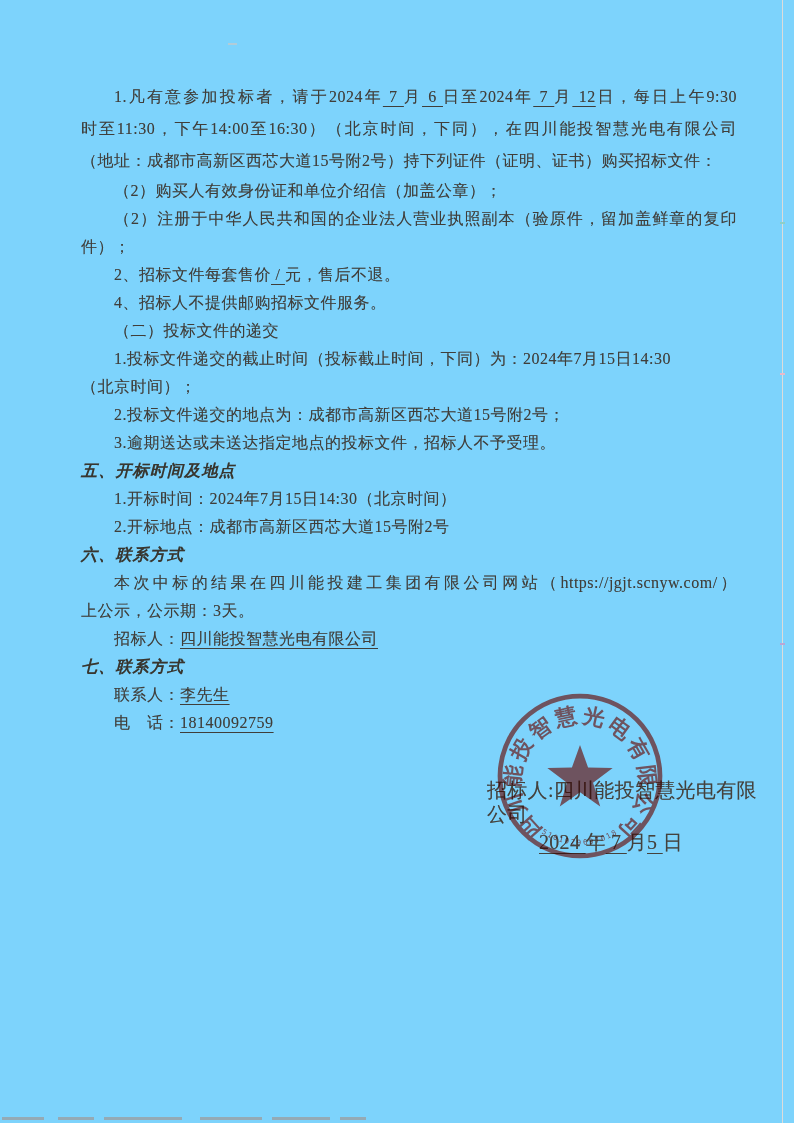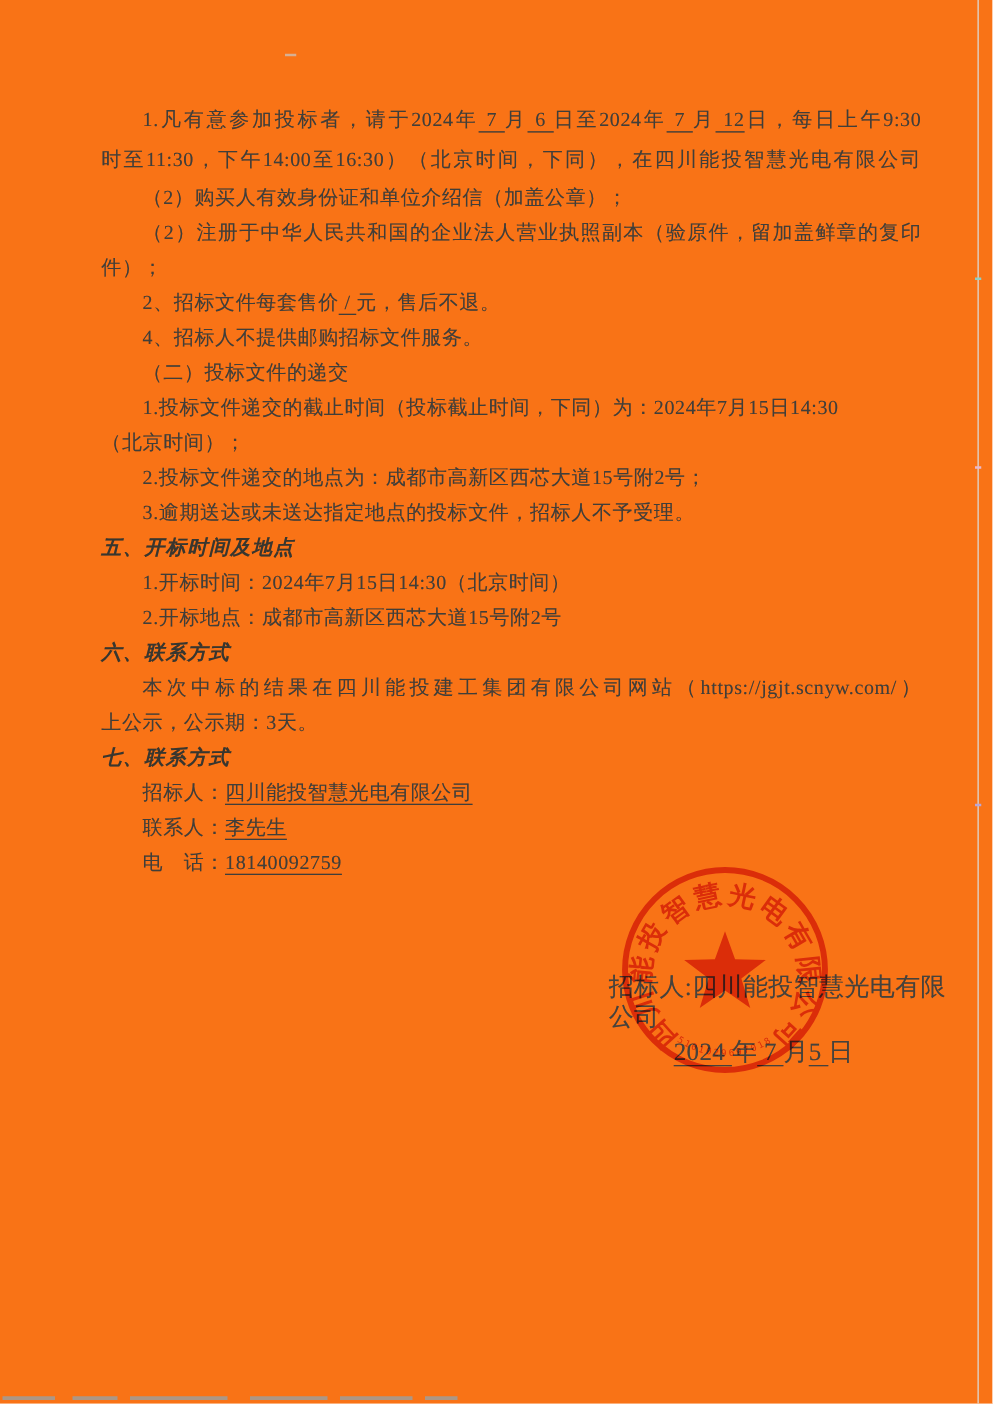--- a/index.html
+++ b/index.html
@@ -1,17 +1,17 @@
 <!DOCTYPE html>
 <html><head>
 <meta charset="utf-8">
 <style>
   html,body{margin:0;padding:0;background:#ffffff;}
   .page{
-    position:relative;width:794px;height:1123px;background:#f97316;
+    position:relative;width:794px;height:1123px;background:#7dd3fc;
     font-family:"Liberation Serif","DejaVu Serif",serif;overflow:hidden;
   }
   
   .content{
     position:absolute;left:81px;top:81px;width:656px;
     font-size:16px;color:#403e3a;letter-spacing:.5px;
     text-shadow:0 0 .5px rgba(64,62,58,.38);
   }
   .ln{height:28px;line-height:28px;text-align:left;}
   .ln.tall{height:32px;line-height:32px;}
@@ -46,38 +46,39 @@
   .a-bottom{top:1117px;height:3px;background:#9aa0a3;opacity:.8;}
 </style>
 </head>
 <body>
 
 <div class="page">
 
   <div class="content" id="doc-lines">
       <div class="ln ind jst tall"><span>1.凡有意参加投标者，请于2024年</span><span class="u"> 7 </span><span>月</span><span class="u"> 6 </span><span>日至2024年</span><span class="u"> 7 </span><span>月</span><span class="u"> 12</span><span>日，每日上午9:30</span></div>
       <div class="ln jst tall"><span>时至11:30，下午14:00至16:30）（北京时间，下同），在四川能投智慧光电有限公司</span></div>
+      <div class="ln tall"><span>（地址：成都市高新区西芯大道15号附2号）持下列证件（证明、证书）购买招标文件：</span></div>
       <div class="ln ind"><span>（2）购买人有效身份证和单位介绍信（加盖公章）；</span></div>
       <div class="ln ind jst"><span>（2）注册于中华人民共和国的企业法人营业执照副本（验原件，留加盖鲜章的复印</span></div>
       <div class="ln"><span>件）；</span></div>
       <div class="ln ind"><span>2、招标文件每套售价</span><span class="u"> / </span><span>元，售后不退。</span></div>
       <div class="ln ind"><span>4、招标人不提供邮购招标文件服务。</span></div>
       <div class="ln ind"><span>（二）投标文件的递交</span></div>
       <div class="ln ind"><span>1.投标文件递交的截止时间（投标截止时间，下同）为：2024年7月15日14:30</span></div>
       <div class="ln"><span>（北京时间）；</span></div>
       <div class="ln ind"><span>2.投标文件递交的地点为：成都市高新区西芯大道15号附2号；</span></div>
       <div class="ln ind"><span>3.逾期送达或未送达指定地点的投标文件，招标人不予受理。</span></div>
       <div class="ln hd"><span>五、开标时间及地点</span></div>
       <div class="ln ind"><span>1.开标时间：2024年7月15日14:30（北京时间）</span></div>
       <div class="ln ind"><span>2.开标地点：成都市高新区西芯大道15号附2号</span></div>
       <div class="ln hd"><span>六、联系方式</span></div>
       <div class="ln ind jst"><span>本次中标的结果在四川能投建工集团有限公司网站（https://jgjt.scnyw.com/）</span></div>
       <div class="ln"><span>上公示，公示期：3天。</span></div>
+      <div class="ln ind"><span>招标人：</span><span class="u">四川能投智慧光电有限公司</span></div>
       <div class="ln hd"><span>七、联系方式</span></div>
-      <div class="ln ind"><span>招标人：</span><span class="u">四川能投智慧光电有限公司</span></div>
       <div class="ln ind"><span>联系人：</span><span class="u">李先生</span></div>
       <div class="ln ind"><span>电　话：</span><span class="u">18140092759</span></div>
     </div>
 
   <div class="signature">
     <div>招标人:四川能投智慧光电有限公司</div>
     <div class="sig-date" id="sig-date"><span class="u"> 2024 </span><span> 年</span><span class="u"> 7 </span><span> 月</span><span class="u">5 </span><span>日</span></div>
   </div>
 
   <svg class="seal" viewBox="0 0 200 200">

